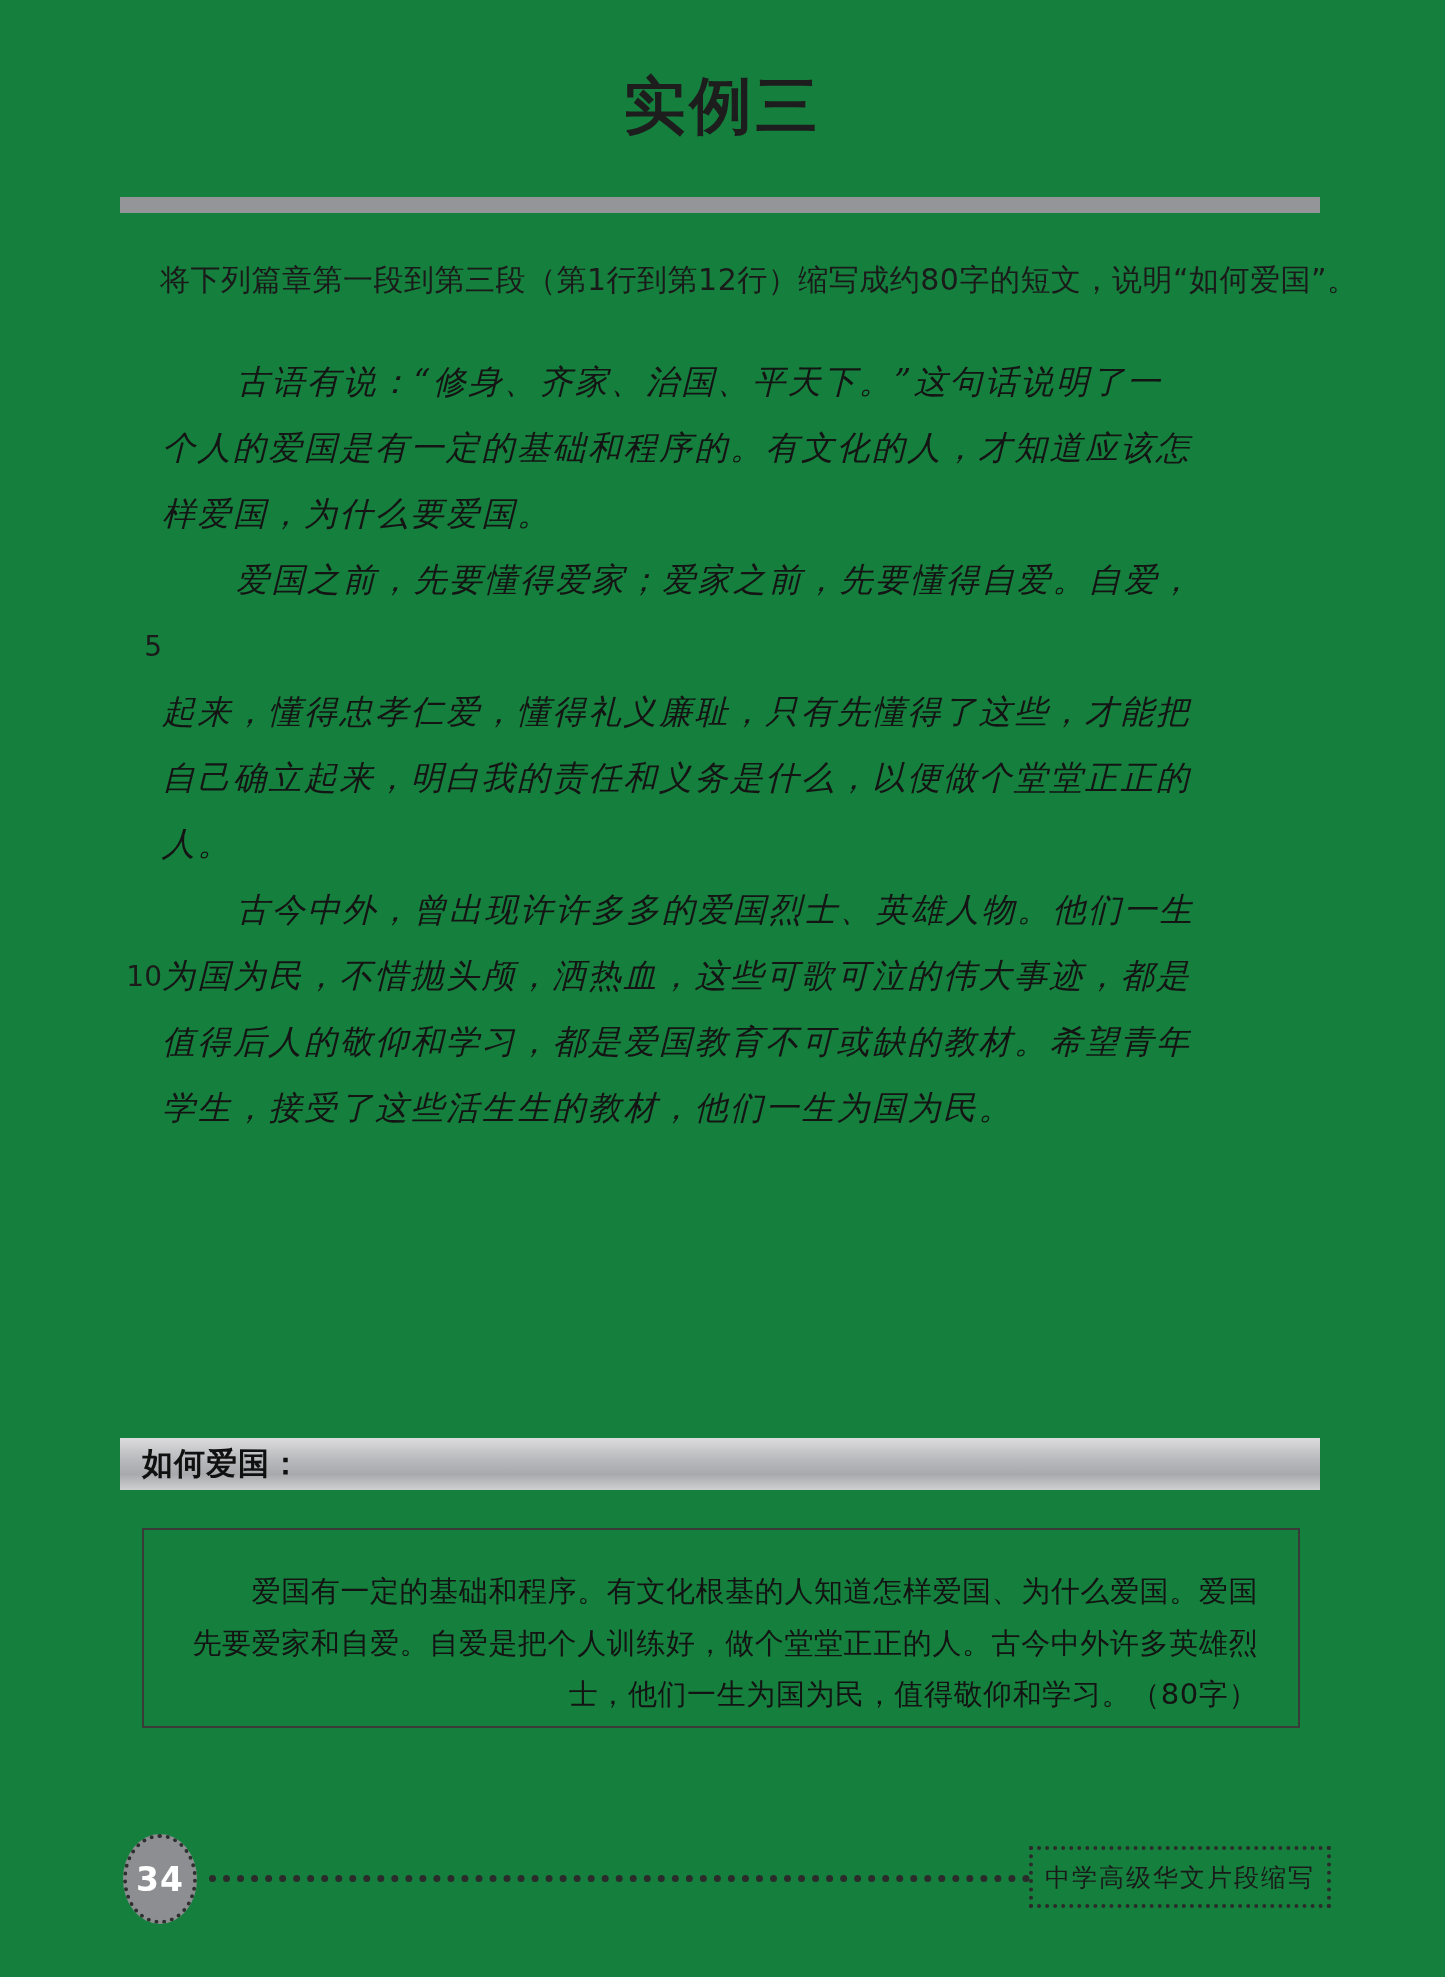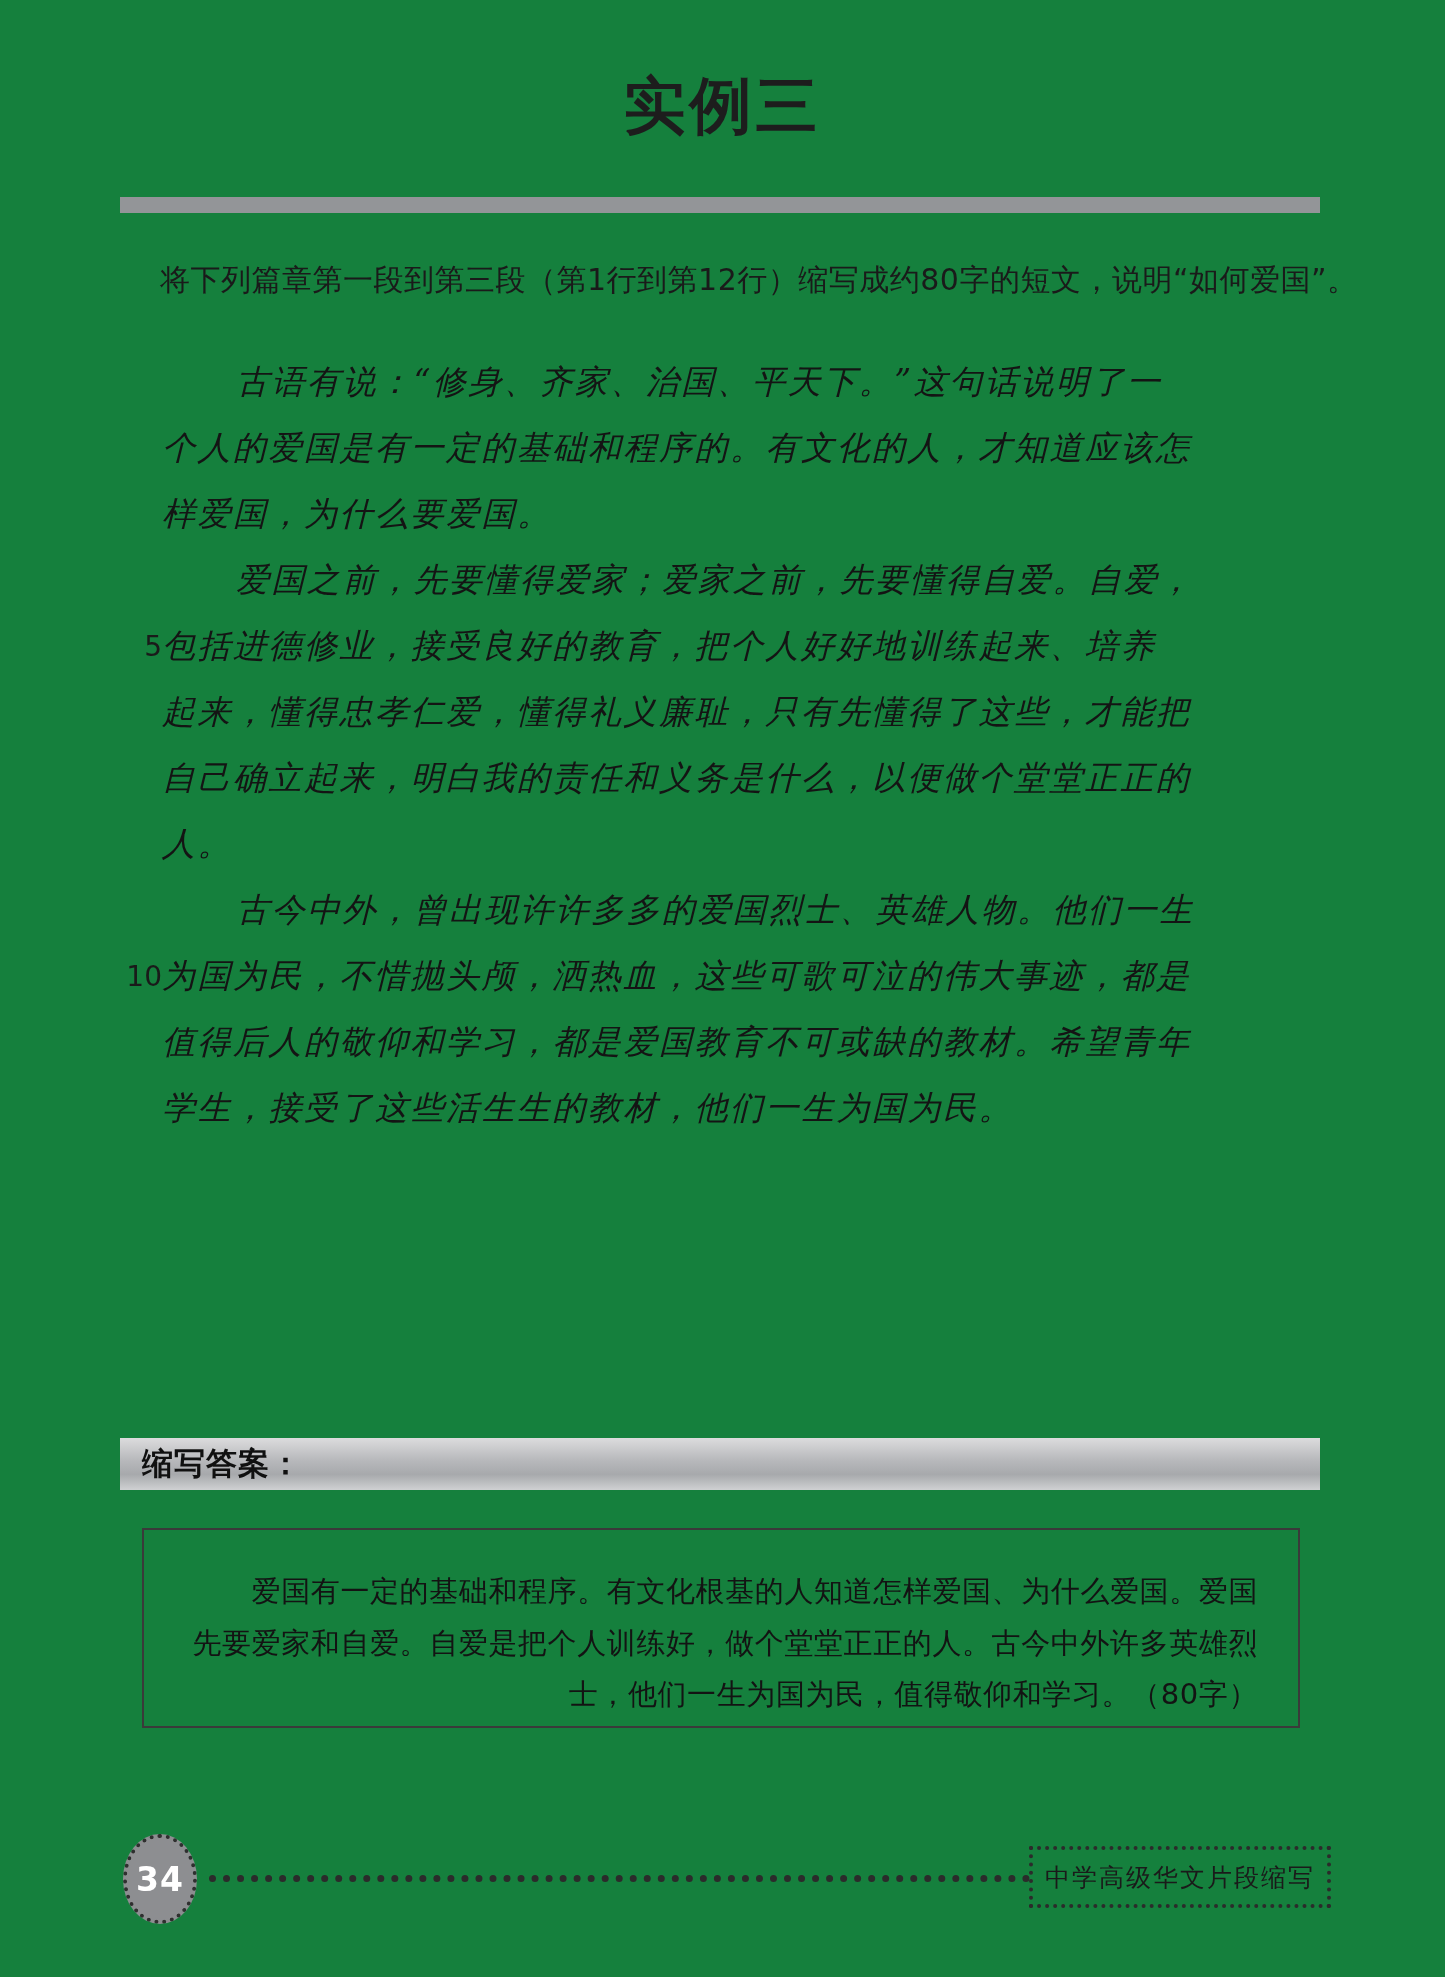--- a/index.html
+++ b/index.html
@@ -223,21 +223,20 @@
       <div class="p-line">
         <div class="line-no"></div>
         <div class="line-text">样爱国，为什么要爱国。</div>
       </div>
       <div class="p-line">
         <div class="line-no"></div>
         <div class="line-text indent">爱国之前，先要懂得爱家；爱家之前，先要懂得自爱。自爱，</div>
       </div>
       <div class="p-line">
         <div class="line-no">5</div>
-        <div class="line-text">包括进德修业，接受良好的教育，把个人好好地训练起来、培养</div>
       </div>
       <div class="p-line">
         <div class="line-no"></div>
         <div class="line-text">起来，懂得忠孝仁爱，懂得礼义廉耻，只有先懂得了这些，才能把</div>
       </div>
       <div class="p-line">
         <div class="line-no"></div>
         <div class="line-text">自己确立起来，明白我的责任和义务是什么，以便做个堂堂正正的</div>
       </div>
       <div class="p-line">
@@ -256,21 +255,21 @@
         <div class="line-no"></div>
         <div class="line-text">值得后人的敬仰和学习，都是爱国教育不可或缺的教材。希望青年</div>
       </div>
       <div class="p-line">
         <div class="line-no"></div>
         <div class="line-text">学生，接受了这些活生生的教材，他们一生为国为民。</div>
       </div>
     </div>
 
   <div class="answer-bar">
-    <span class="answer-bar-label">缩写答案：</span>
+    <span class="answer-bar-label">如何爱国：</span>
   </div>
 
   <div class="answer-box">
     <div class="answer-text">爱国有一定的基础和程序。有文化根基的人知道怎样爱国、为什么爱国。爱国先要爱家和自爱。自爱是把个人训练好，做个堂堂正正的人。古今中外许多英雄烈士，他们一生为国为民，值得敬仰和学习。（80字）</div>
   </div>
 
   <div class="footer">
     <div class="page-badge">
       <span class="page-badge-num">34</span>
     </div>

